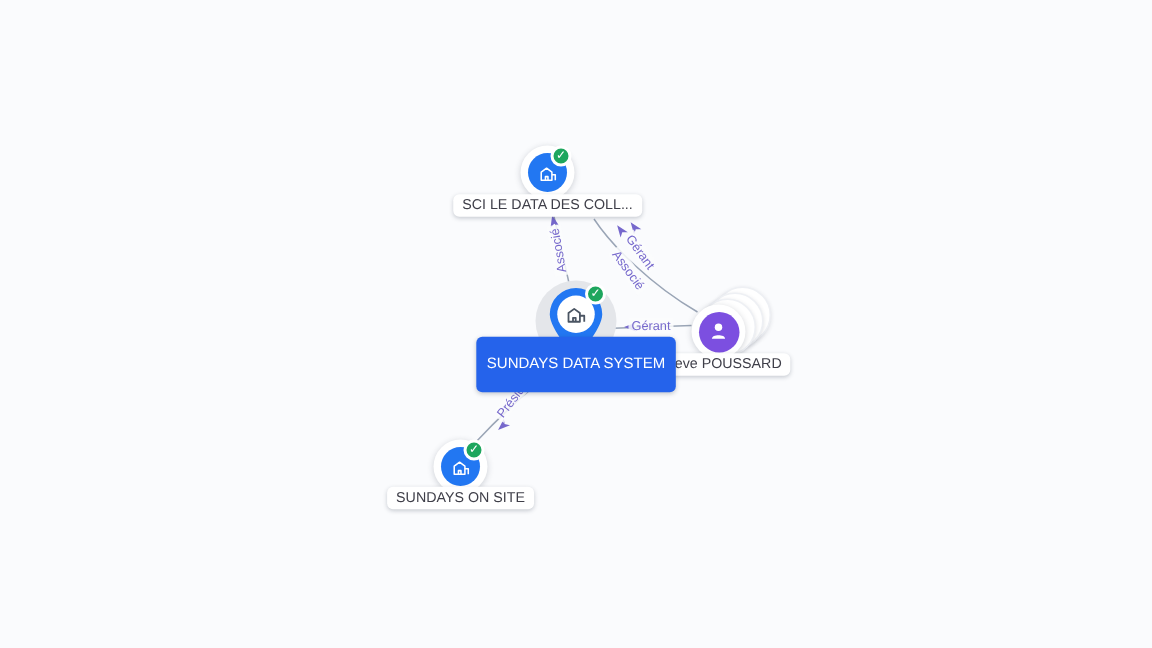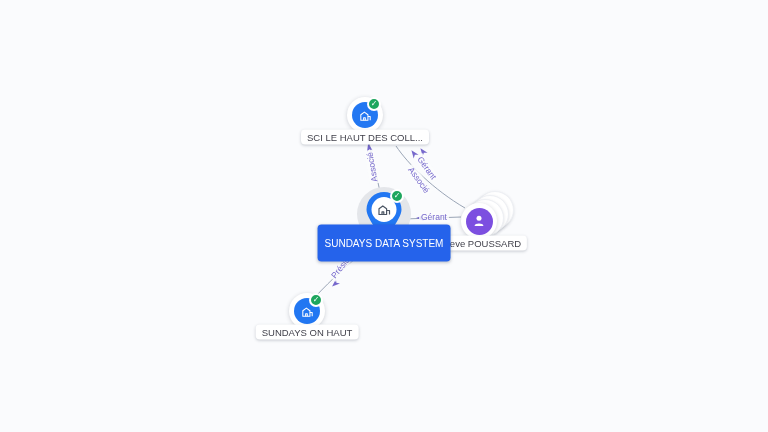--- a/index.html
+++ b/index.html
@@ -78,21 +78,21 @@
       <svg width="15" height="15" viewBox="0 0 16 16">
         <g stroke="#ffffff" stroke-width="1.1" fill="none" stroke-linejoin="round">
           <path d="M3,13 V7.2 L6.8,4.4 L10.6,7.2 V13 Z"></path>
           <path d="M10.6,9 H13 V13"></path>
           <path d="M6,13 V10.4 H7.8 V13"></path>
         </g>
       </svg>
     </div>
   </div>
   <div class="badge" style="left:367px;top:97px;"><span>✓</span></div>
-  <div class="node-label" style="left:365px;top:137px;">SCI LE HAUT DES COLL...</div>
+  <div class="node-label" style="left:365px;top:137px;">SCI LE DATA DES COLL...</div>
 
   <div class="halo" style="left:357px;top:187px;"></div>
   <div class="pin" style="left:364px;top:191px;">
     <svg width="40" height="50" viewBox="0 0 40 50">
       <path d="M20,48 C20,48 37.5,28.5 37.5,18.5 A17.5,17.5 0 1 0 2.5,18.5 C2.5,28.5 20,48 20,48 Z" fill="#2277f2"></path>
       <circle cx="20" cy="18.5" r="12.5" fill="#ffffff"></circle>
       <g transform="translate(12,10.5)">
         <g stroke="#4b5563" stroke-width="1.2" fill="none" stroke-linejoin="round">
           <path d="M3,13 V7.2 L6.8,4.4 L10.6,7.2 V13 Z"></path>
           <path d="M10.6,9 H13.5 V13"></path>
@@ -122,15 +122,15 @@
       <svg width="15" height="15" viewBox="0 0 16 16">
         <g stroke="#ffffff" stroke-width="1.1" fill="none" stroke-linejoin="round">
           <path d="M3,13 V7.2 L6.8,4.4 L10.6,7.2 V13 Z"></path>
           <path d="M10.6,9 H13 V13"></path>
           <path d="M6,13 V10.4 H7.8 V13"></path>
         </g>
       </svg>
     </div>
   </div>
   <div class="badge" style="left:309px;top:293px;"><span>✓</span></div>
-  <div class="node-label" style="left:307px;top:332px;">SUNDAYS ON HAUT</div>
+  <div class="node-label" style="left:307px;top:332px;">SUNDAYS ON SITE</div>
 
 </div>
 
 </body></html>

